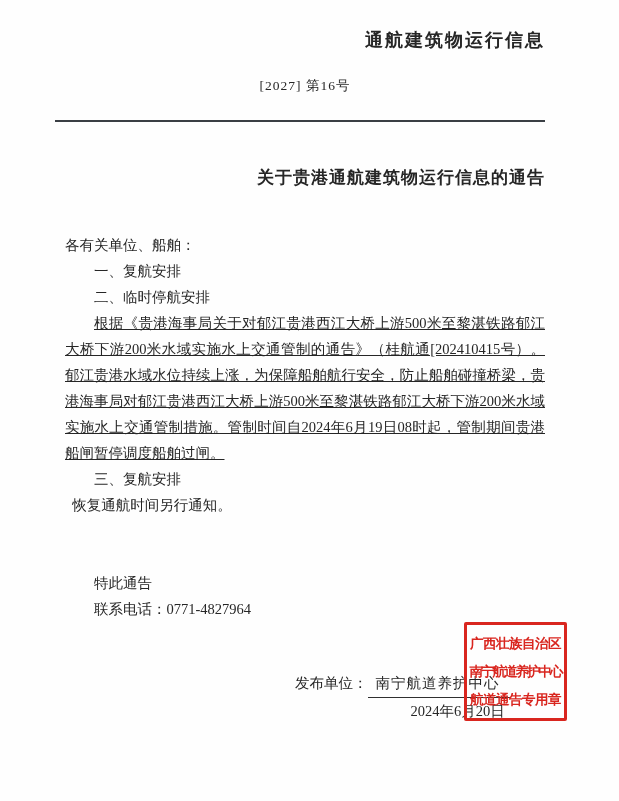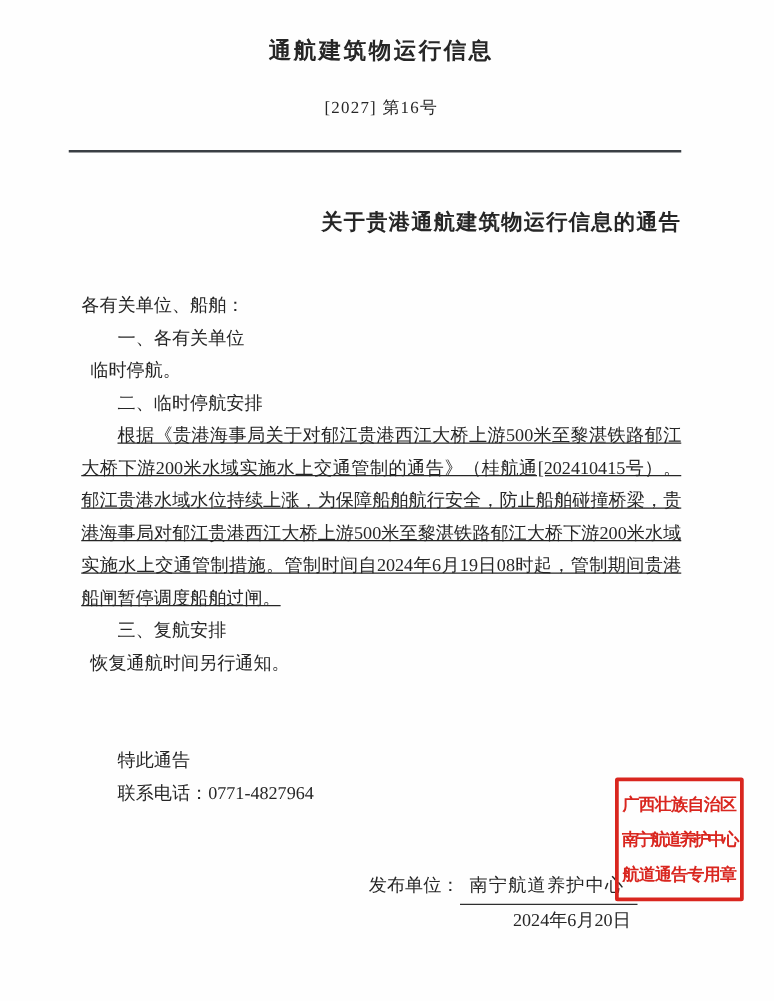--- a/index.html
+++ b/index.html
@@ -13,21 +13,21 @@
     height: 801px;
     margin: 0 auto;
     background: #fefefe;
     box-sizing: border-box;
     padding: 27px 74px 0 65px;
     font-family: "Liberation Serif", "DejaVu Serif", serif;
     color: #262626;
     overflow: hidden;
   }
   .doc-title {
-    text-align: center;
+    text-align: right;
     font-size: 18px;
     font-weight: bold;
     letter-spacing: 2px;
     line-height: 26px;
   }
   .doc-number {
     text-align: center;
     font-size: 13.5px;
     line-height: 18px;
     margin-top: 24px;
@@ -78,21 +78,21 @@
     letter-spacing: 1px;
   }
   .date-row {
     font-size: 14.5px;
     line-height: 26px;
     margin-left: 305px;
     text-align: center;
   }
   .stamp {
     position: absolute;
-    left: 492px;
+    left: 464px;
     top: 622px;
     width: 103px;
     height: 99px;
     box-sizing: border-box;
     border: 3px solid #d9261f;
     border-radius: 2px;
     padding-top: 5px;
     background: rgba(255, 255, 255, 0);
   }
   .stamp-line {
@@ -116,22 +116,21 @@
 
   <div class="doc-number">[2027] 第16号</div>
 
   <hr class="divider">
 
   <div class="notice-heading">关于贵港通航建筑物运行信息的通告</div>
 
   <div class="body-text">
     <p class="salutation">各有关单位、船舶：</p>
 
-    <p class="sec-heading">一、各有关单位</p>
-    <p class="sec-body-short">临时停航。</p>
+    <p class="sec-heading">一、复航安排</p>
 
     <p class="sec-heading">二、临时停航安排</p>
     <p class="sec-body-long">根据《贵港海事局关于对郁江贵港西江大桥上游500米至黎湛铁路郁江大桥下游200米水域实施水上交通管制的通告》（桂航通[202410415号）。郁江贵港水域水位持续上涨，为保障船舶航行安全，防止船舶碰撞桥梁，贵港海事局对郁江贵港西江大桥上游500米至黎湛铁路郁江大桥下游200米水域实施水上交通管制措施。管制时间自2024年6月19日08时起，管制期间贵港船闸暂停调度船舶过闸。</p>
 
     <p class="sec-heading">三、复航安排</p>
     <p class="sec-body-short">恢复通航时间另行通知。</p>
 
     <p class="closing">特此通告</p>
     <p class="contact">联系电话：0771-4827964</p>
   </div>

